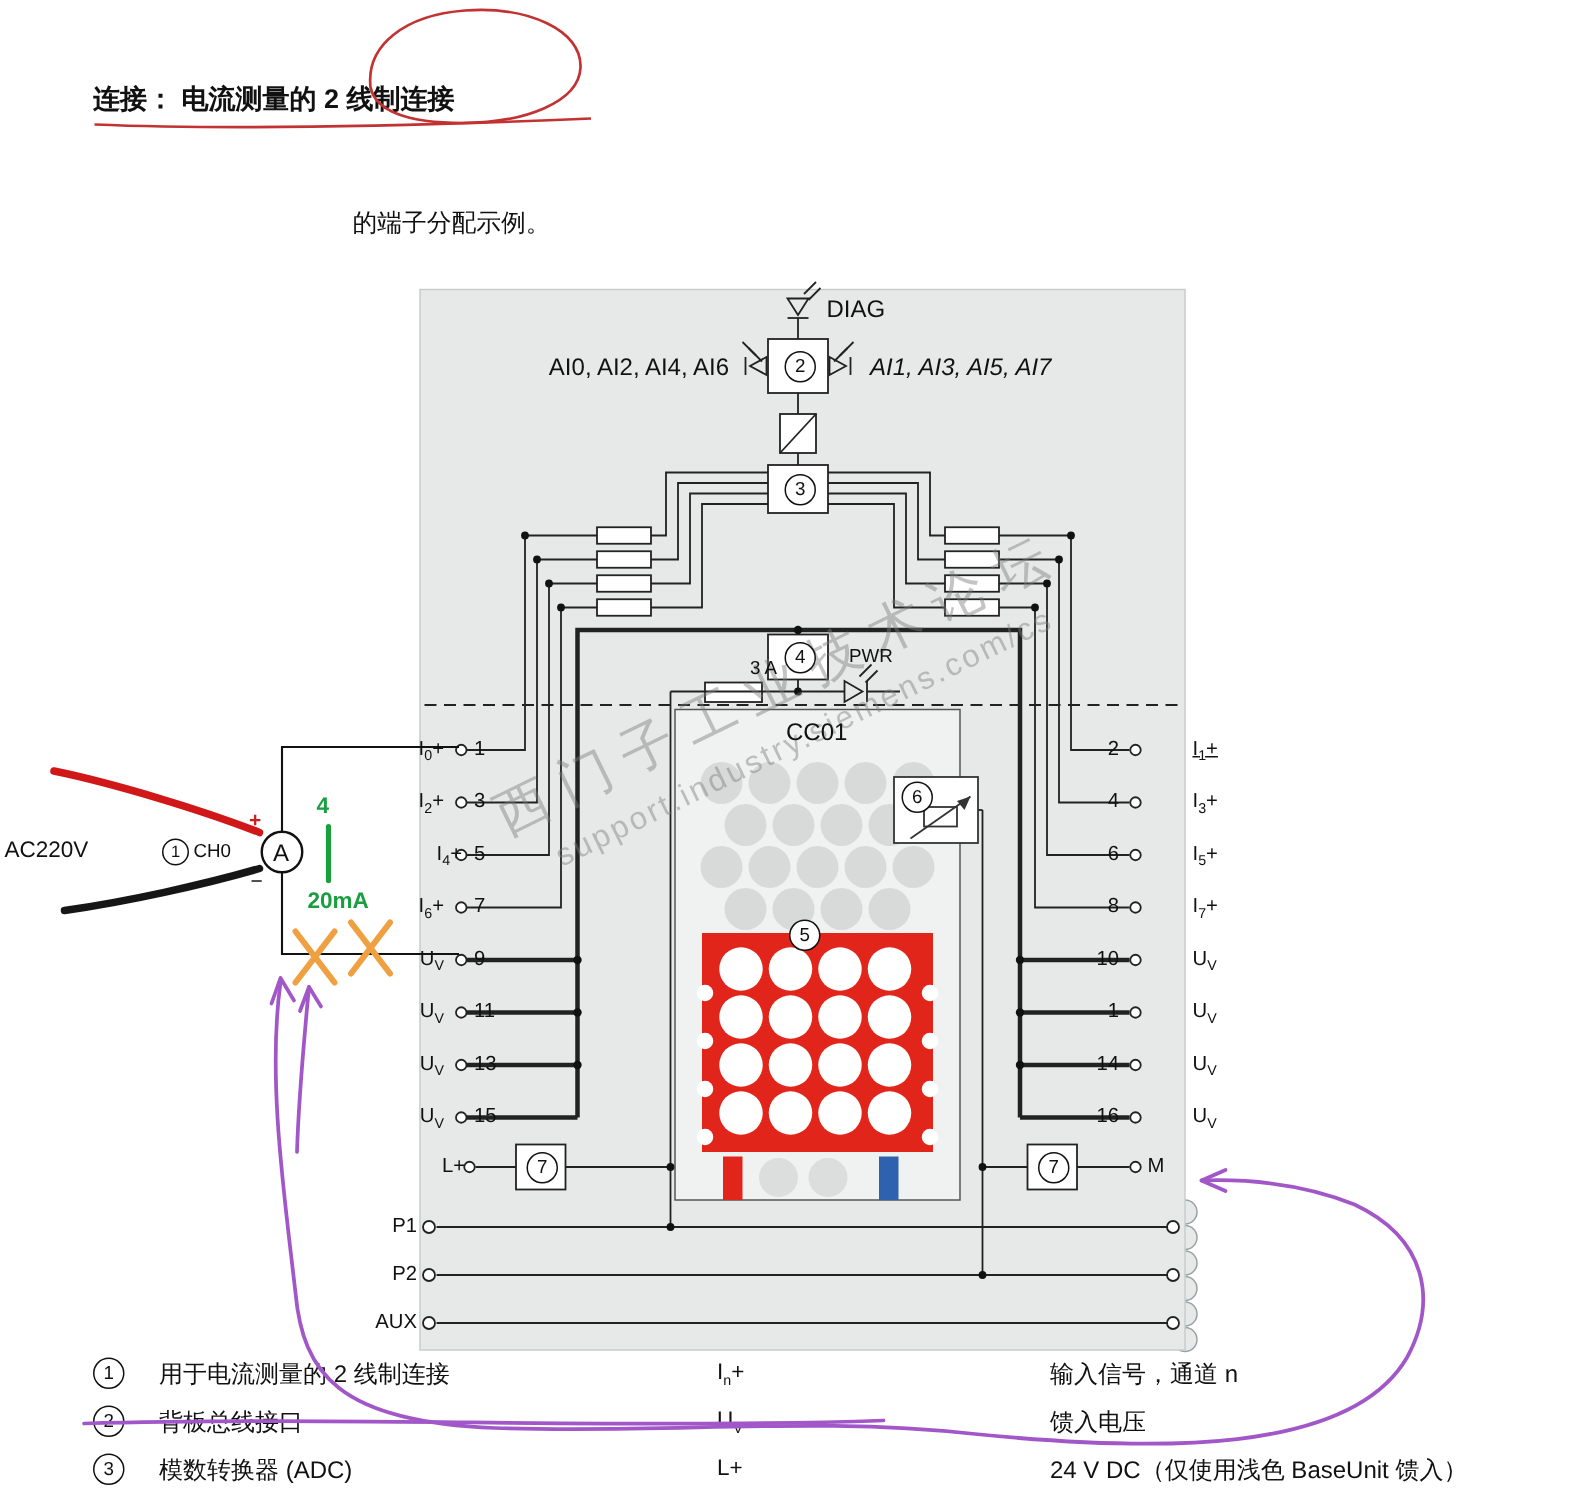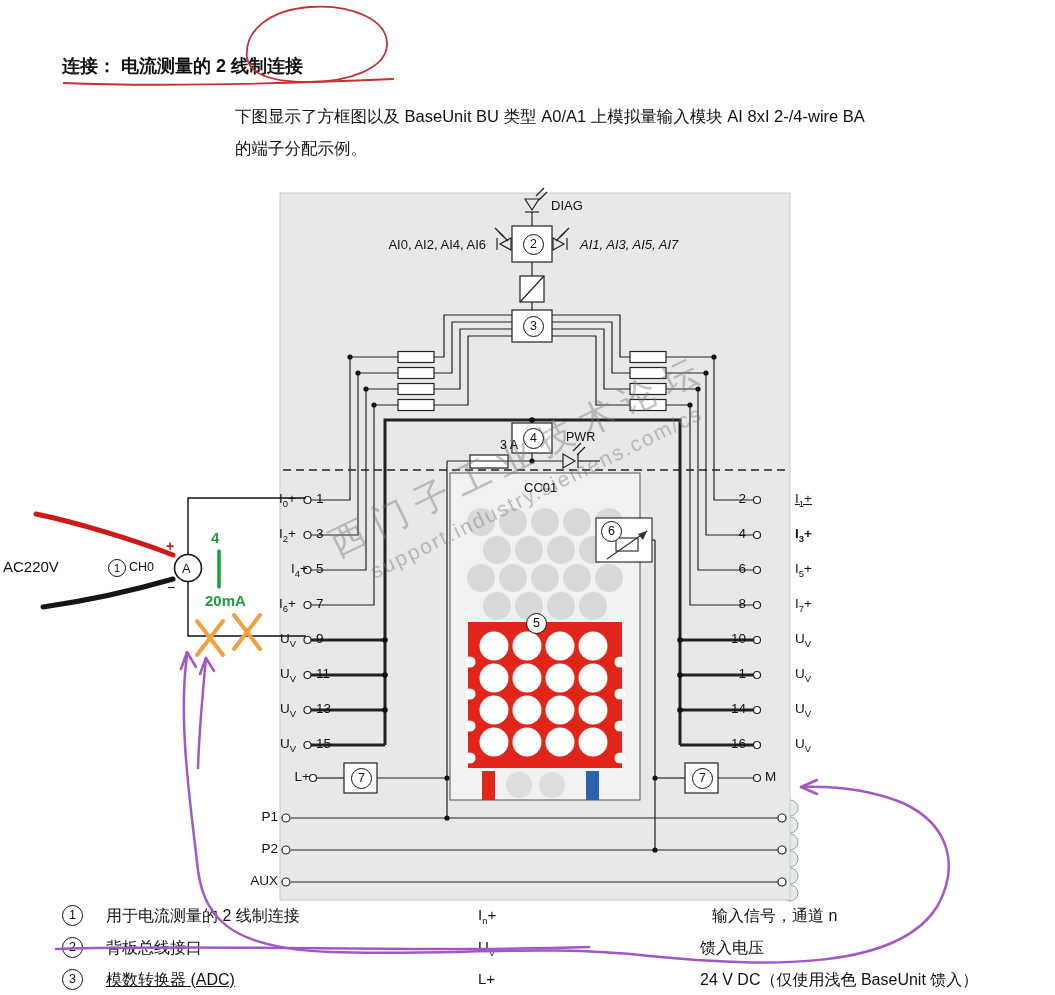--- a/index.html
+++ b/index.html
@@ -11,21 +11,21 @@
   svg.base { z-index:1; }
   .watermark {
     position:absolute; left:215px; top:430px; width:620px; z-index:2;
     transform:rotate(-26deg); text-align:center; color:rgba(125,125,125,0.45);
   }
   .watermark .wm1 { font-size:36px; letter-spacing:10px; white-space:nowrap; }
   .watermark .wm2 { font-size:21px; letter-spacing:2px; margin-top:4px; white-space:nowrap; }
   .lbl { position:absolute; white-space:nowrap; color:#111; z-index:3; }
   .title { font-size:18px; font-weight:bold; }
   .intro { font-size:16.5px; }
-  .d13 { font-size:13px; }
+  .d13 { font-size:16px; }
   .d12 { font-size:12.5px; }
   .tlabel { font-size:13.5px; }
   .tlabel sub, .sym sub { font-size:9.5px; }
   .ra { text-align:right; }
   .cnum {
     position:absolute; width:19px; height:19px; border:1.4px solid #111; border-radius:50%;
     background:#fff; display:flex; align-items:center; justify-content:center;
     font-size:12.5px; line-height:1; z-index:3;
   }
   .cnum.small { width:16px; height:16px; font-size:11px; }
@@ -260,21 +260,20 @@
       <circle cx="188" cy="568" r="13.5" fill="#fff" stroke-width="1.6"></circle>
     </g>
   </svg>
 
   <div class="watermark">
     <div class="wm1">西门子工业技术论坛</div>
     <div class="wm2">support.industry.siemens.com/cs</div>
   </div>
 
   <div class="lbl title" style="left:62px; top:54px;">连接： 电流测量的 2 线制连接</div>
-  <div class="lbl intro" style="left:235px; top:106px;">下图显示了方框图以及 BaseUnit BU 类型 A0/A1 上模拟量输入模块 AI 8xI 2-/4-wire BA</div>
   <div class="lbl intro" style="left:235px; top:138px;">的端子分配示例。</div>
 
   <div class="lbl d13" style="left:551px; top:198px;">DIAG</div>
   <div class="lbl d13 ra" style="left:352px; top:237px; width:134px;">AI0, AI2, AI4, AI6</div>
   <div class="lbl d13" style="left:580px; top:237px;font-style:italic;">AI1, AI3, AI5, AI7</div>
   <div class="lbl d12" style="left:474px; top:438px;margin-left:26px;">3 A</div>
   <div class="lbl d12" style="left:566px; top:430px;text-align:right;">PWR</div>
   <div class="lbl d13" style="left:524px; top:480px;">CC01</div>
   <div class="lbl tlabel ra" style="left:284px; top:769px; width:26px;">L+</div>
   <div class="lbl tlabel" style="left:765px; top:769px;">M</div>
@@ -311,49 +310,49 @@
   <div class="lbl tlabel ra" style="left:718px; top:491px; width:28px;">2</div>
   <div class="lbl tlabel ra" style="left:718px; top:526px; width:28px;">4</div>
   <div class="lbl tlabel ra" style="left:718px; top:561px; width:28px;">6</div>
   <div class="lbl tlabel ra" style="left:718px; top:596px; width:28px;">8</div>
   <div class="lbl tlabel ra" style="left:718px; top:631px; width:28px;">10</div>
   <div class="lbl tlabel ra" style="left:718px; top:666px; width:28px;">1</div>
   <div class="lbl tlabel ra" style="left:718px; top:701px; width:28px;">14</div>
   <div class="lbl tlabel ra" style="left:718px; top:736px; width:28px;">16</div>
 
   <div class="lbl tlabel" style="left:795px; top:491px;text-decoration:underline;"><span>I</span><sub>1</sub><span>+</span></div>
-  <div class="lbl tlabel" style="left:795px; top:526px;font-weight:bold;"><span>I</span><sub>3</sub><span>+</span></div>
+  <div class="lbl tlabel" style="left:795px; top:526px;"><span>I</span><sub>3</sub><span>+</span></div>
   <div class="lbl tlabel" style="left:795px; top:561px;"><span>I</span><sub>5</sub><span>+</span></div>
   <div class="lbl tlabel" style="left:795px; top:596px;"><span>I</span><sub>7</sub><span>+</span></div>
   <div class="lbl tlabel" style="left:795px; top:631px;"><span>U</span><sub>V</sub><span></span></div>
   <div class="lbl tlabel" style="left:795px; top:666px;"><span>U</span><sub>V</sub><span></span></div>
   <div class="lbl tlabel" style="left:795px; top:701px;"><span>U</span><sub>V</sub><span></span></div>
   <div class="lbl tlabel" style="left:795px; top:736px;"><span>U</span><sub>V</sub><span></span></div>
 
   <div class="lbl" style="left:3px; top:558px; font-size:15px;">AC220V</div>
   <div class="cnum small" style="left:108px; top:559px;">1</div>
   <div class="lbl d12" style="left:129px; top:560px;">CH0</div>
   <div class="lbl d13" style="left:182px; top:561px;">A</div>
   <div class="lbl red" style="left:166px; top:538px; font-size:14px;">+</div>
   <div class="lbl" style="left:167px; top:579px; font-size:14px;">−</div>
   <div class="lbl green" style="left:211px; top:529px;">4</div>
   <div class="lbl green" style="left:189px; top:592px;padding-left:16px;">20mA</div>
 
   <div class="cnum" style="left:62px; top:905px;">1</div>
   <div class="lbl legtext" style="left:106px; top:906px;">用于电流测量的 2 线制连接</div>
   <div class="lbl sym" style="left:478px; top:906px;"><span>I</span><sub>n</sub><span>+</span></div>
-  <div class="lbl legtext" style="left:700px; top:906px;margin-left:12px;">输入信号，通道 n</div>
+  <div class="lbl legtext" style="left:700px; top:906px;">输入信号，通道 n</div>
 
   <div class="cnum" style="left:62px; top:937px;">2</div>
   <div class="lbl legtext" style="left:106px; top:938px;">背板总线接口</div>
   <div class="lbl sym" style="left:478px; top:938px;"><span>U</span><sub>V</sub><span></span></div>
   <div class="lbl legtext" style="left:700px; top:938px;">馈入电压</div>
 
   <div class="cnum" style="left:62px; top:969px;">3</div>
-  <div class="lbl legtext" style="left:106px; top:970px;text-decoration:underline;">模数转换器 (ADC)</div>
+  <div class="lbl legtext" style="left:106px; top:970px;">模数转换器 (ADC)</div>
   <div class="lbl sym" style="left:478px; top:970px;"><span>L+</span><sub></sub><span></span></div>
   <div class="lbl legtext" style="left:700px; top:970px;">24 V DC（仅使用浅色 BaseUnit 馈入）</div>
 
   <svg class="layer anno" width="1055" height="995" viewBox="0 0 1055 995">
     <g stroke="#c23232" stroke-width="1.8" fill="none">
       <path d="M247,58 C244,30 270,10 310,7 C352,4 388,20 387,45 C386,68 350,82 308,82 C272,82 250,74 247,58 Z"></path>
       <path d="M63,83 C160,87 300,83 394,79"></path>
     </g>
     <g fill="none" stroke-linecap="round">
       <path d="M36,514 C75,522 135,540 173,555" stroke="#d01818" stroke-width="5"></path>

